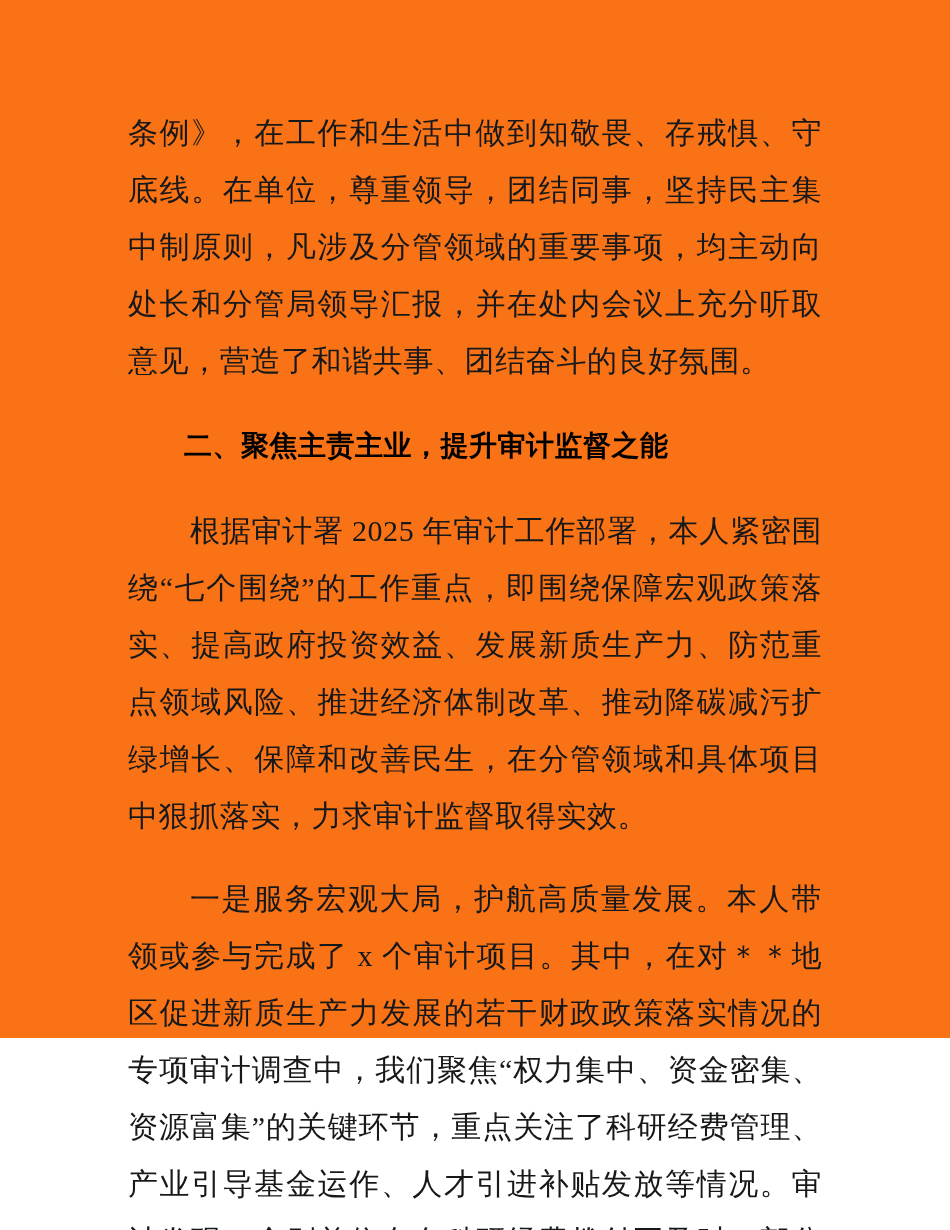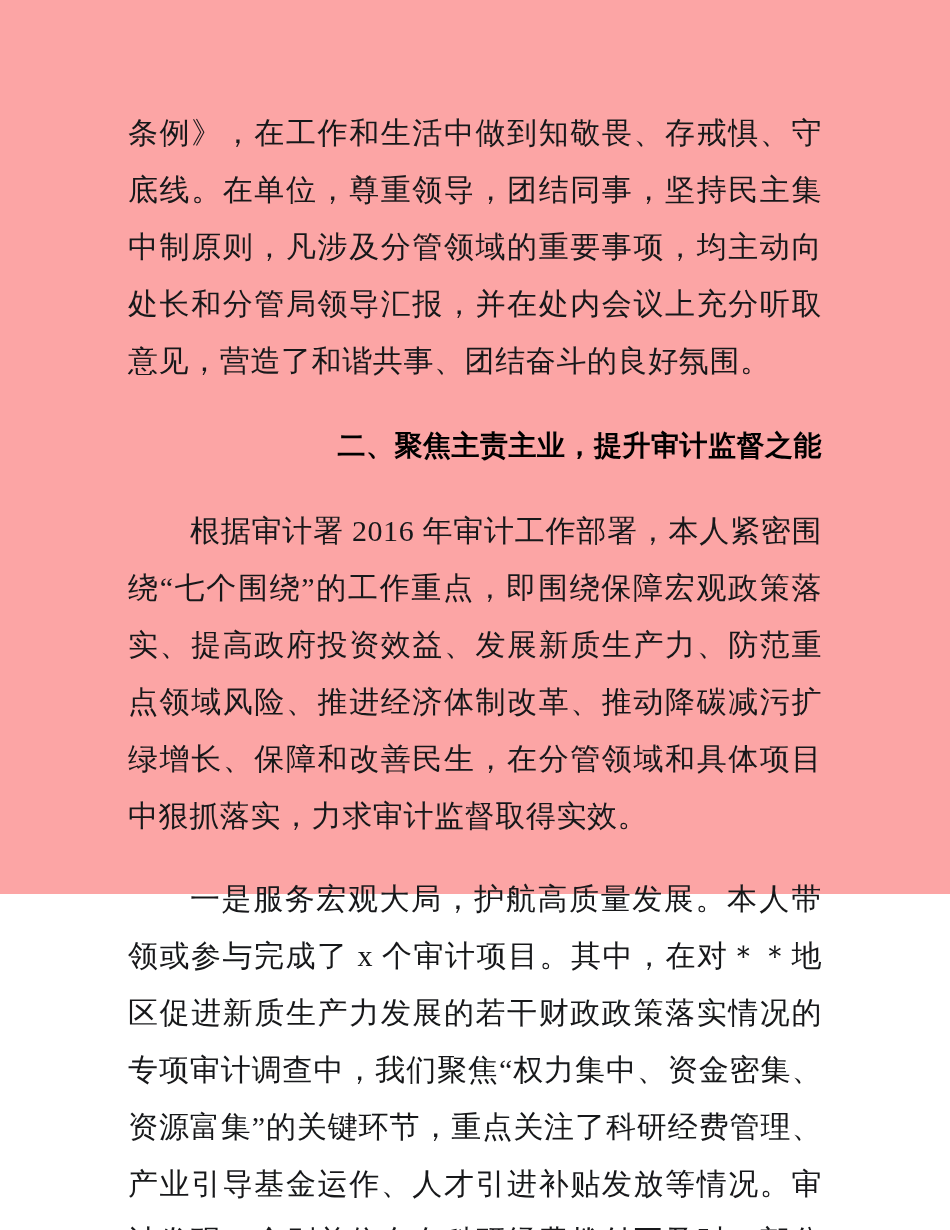--- a/index.html
+++ b/index.html
@@ -11,22 +11,22 @@
     width: 950px;
     height: 1230px;
     overflow: hidden;
     font-family: "Liberation Serif", "DejaVu Serif", serif;
     color: #000000;
   }
 
   .page {
     position: relative;
     width: 950px;
-    height: 894px;
-    background: #fca5a5;
+    height: 1038px;
+    background: #f97316;
     box-sizing: border-box;
     padding: 104px 88px 0 128px;
   }
 
   .doc-body {
     width: 694px;
   }
 
   
   p.para {
@@ -52,21 +52,20 @@
   h2.section-heading {
     margin: 0;
     font-family: "Liberation Sans", "DejaVu Sans", sans-serif;
     font-size: 28px;
     line-height: 57px;
     font-weight: bold;
     letter-spacing: 0.5px;
     color: #000000;
     text-indent: 56px;
     white-space: nowrap;
-    text-align: right;
   }
 
   
   .gap-before-heading { height: 28px; }
   .gap-after-heading  { height: 28px; }
   .gap-para           { height: 26px; }
 
   
   .lead-bold {
     font-family: "Liberation Sans", "DejaVu Sans", sans-serif;
@@ -81,20 +80,20 @@
   <div class="doc-body">
 
     <p class="para cont">条例》，在工作和生活中做到知敬畏、存戒惧、守底线。在单位，尊重领导，团结同事，坚持民主集中制原则，凡涉及分管领域的重要事项，均主动向处长和分管局领导汇报，并在处内会议上充分听取意见，营造了和谐共事、团结奋斗的良好氛围。</p>
 
     <div class="gap-before-heading"></div>
 
     <h2 class="section-heading">二、聚焦主责主业，提升审计监督之能</h2>
 
     <div class="gap-after-heading"></div>
 
-    <p class="para">根据审计署 2016 年审计工作部署，本人紧密围绕“七个围绕”的工作重点，即围绕保障宏观政策落实、提高政府投资效益、发展新质生产力、防范重点领域风险、推进经济体制改革、推动降碳减污扩绿增长、保障和改善民生，在分管领域和具体项目中狠抓落实，力求审计监督取得实效。</p>
+    <p class="para">根据审计署 2025 年审计工作部署，本人紧密围绕“七个围绕”的工作重点，即围绕保障宏观政策落实、提高政府投资效益、发展新质生产力、防范重点领域风险、推进经济体制改革、推动降碳减污扩绿增长、保障和改善民生，在分管领域和具体项目中狠抓落实，力求审计监督取得实效。</p>
 
     <div class="gap-para"></div>
 
     <p class="para"><span class="lead-bold">一是服务宏观大局，护航高质量发展。</span><span>本人带领或参与完成了 x 个审计项目。其中，在对＊＊地区促进新质生产力发展的若干财政政策落实情况的专项审计调查中，我们聚焦“权力集中、资金密集、资源富集”的关键环节，重点关注了科研经费管理、产业引导基金运作、人才引进补贴发放等情况。审计发现，个别单位存在科研经费拨付不及时、部分产业基金“投早、投小、投科技”比例偏低等问题。审计报告提交后，有力推动了＊＊区政府出台《关于进一步优化科研项目经费管理的</span></p>
 
   </div>
 </div>
 
 </body></html>

